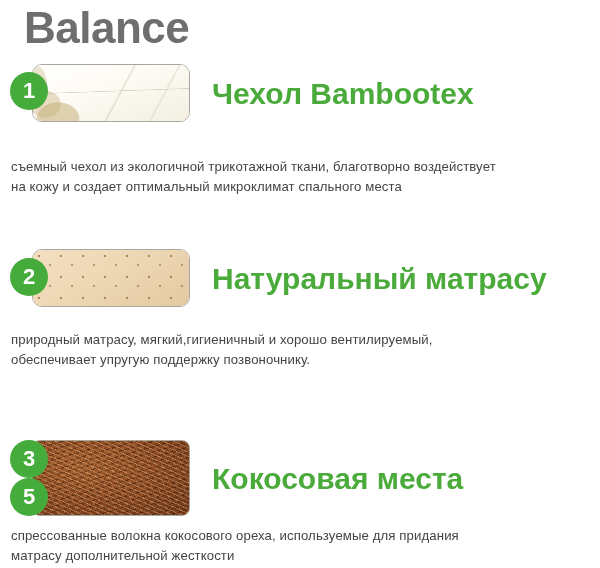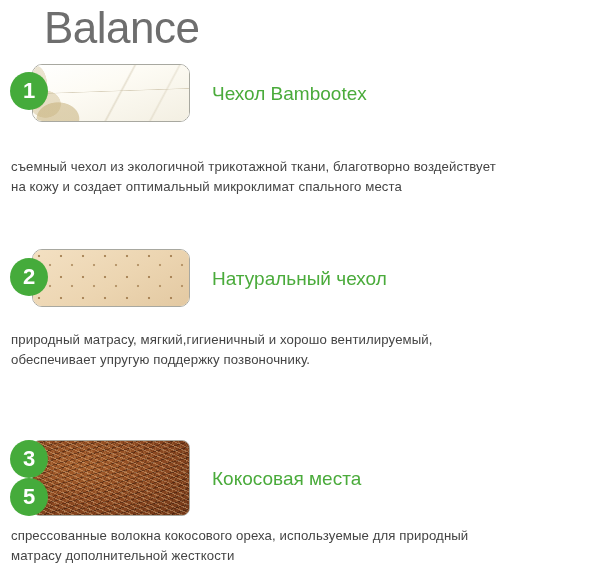--- a/index.html
+++ b/index.html
@@ -15,26 +15,25 @@
     font-family: "Liberation Sans", sans-serif;
     -webkit-font-smoothing: antialiased;
   }
 
   
   .product-title {
     position: absolute;
     left: 24px;
     top: 2px;
     font-size: 44px;
-    font-weight: normal;
+    font-weight: bold;
     color: #6e6e6e;
     letter-spacing: -0.5px;
     line-height: 52px;
     white-space: nowrap;
-    margin-left: 20px;
   }
 
   
   .layer {
     position: absolute;
     left: 0;
     width: 600px;
   }
 
   .layer-row {
@@ -113,22 +112,22 @@
     z-index: 3;
   }
   .badge-1 { left: 10px; top: 72px; }
   .badge-2 { left: 10px; top: 258px; }
   .badge-3 { left: 10px; top: 440px; }
   .badge-5 { left: 10px; top: 478px; }
 
   
   .layer-heading {
     position: absolute;
-    font-size: 19px;
-    font-weight: normal;
+    font-size: 30px;
+    font-weight: bold;
     color: #4aab3b;
     white-space: nowrap;
     line-height: 26px;
   }
 
   
   .layer-desc {
     position: absolute;
     left: 11px;
     font-size: 13.2px;
@@ -153,31 +152,31 @@
 </div>
 <div class="badge badge-1">1</div>
 <div class="layer-desc" style="top:157px; width:592px;">съемный чехол из экологичной трикотажной ткани, благотворно воздействует
 на кожу и  создает оптимальный микроклимат спального места</div>
 
 <div class="layer layer-2" style="top:249px;">
   <div class="layer-row">
     <div class="swatch">
       <div class="tex-latex"></div>
     </div>
-    <div class="layer-heading" style="left:212px; top:17px;">Натуральный чехол</div>
+    <div class="layer-heading" style="left:212px; top:17px;">Натуральный матрасу</div>
   </div>
 </div>
 <div class="badge badge-2">2</div>
 <div class="layer-desc" style="top:330px; width:580px;">природный матрасу, мягкий,гигиеничный и  хорошо вентилируемый,
 обеспечивает упругую поддержку позвоночнику.</div>
 
 <div class="layer layer-3" style="top:440px;">
   <div class="layer-row">
     <div class="swatch">
       <div class="tex-coir"></div>
     </div>
     <div class="layer-heading" style="left:212px; top:26px;">Кокосовая места</div>
   </div>
 </div>
 <div class="badge badge-3">3</div>
 <div class="badge badge-5">5</div>
-<div class="layer-desc" style="top:526px; width:580px;">спрессованные волокна кокосового ореха, используемые для природный
+<div class="layer-desc" style="top:526px; width:580px;">спрессованные волокна кокосового ореха, используемые для придания
 матрасу дополнительной жесткости</div>
 
 </body></html>

